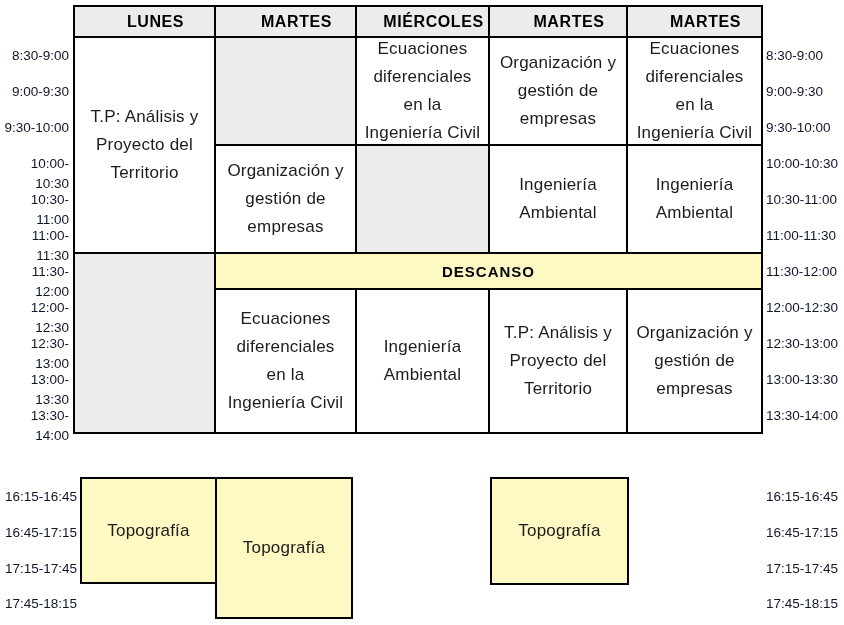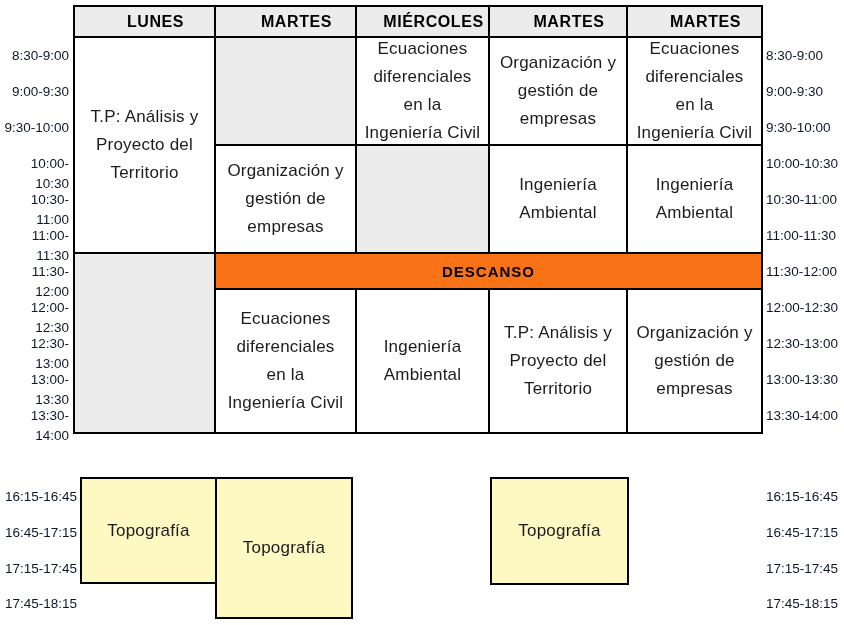--- a/index.html
+++ b/index.html
@@ -11,21 +11,21 @@
     position:absolute;box-sizing:border-box;
     border-right:2px solid #000;border-bottom:2px solid #000;
     display:flex;align-items:center;justify-content:center;
     text-align:center;background:#ffffff;
   }
   .bt{border-top:2px solid #000;padding-left:22px;}
   .bl{border-left:2px solid #000;}
   .hdr{background:#ececec;font-weight:bold;font-size:16px;letter-spacing:0.6px;color:#000;}
   .empty{background:#ececec;}
   .subject{font-size:17px;line-height:28px;white-space:pre-line;color:#1c1c1c;letter-spacing:0.2px;}
-  .break{font-weight:bold;font-size:15px;letter-spacing:1px;color:#000;background:#f97316;}
+  .break{font-weight:bold;font-size:15px;letter-spacing:1px;color:#000;background:#fef9c3;}
   .box{
     position:absolute;box-sizing:border-box;border:2px solid #000;background:#fef9c3;
     display:flex;align-items:center;justify-content:center;text-align:center;
     font-size:17px;color:#1c1c1c;letter-spacing:0.2px;
   }
   .tl{position:absolute;height:20px;line-height:20px;font-size:13.5px;color:#0f172a;}
   .tl-left{left:0;width:69px;text-align:right;}
   .tl-leftb{left:0;width:77px;text-align:right;}
   .tl-right{left:766px;width:78px;text-align:left;}
 </style>

